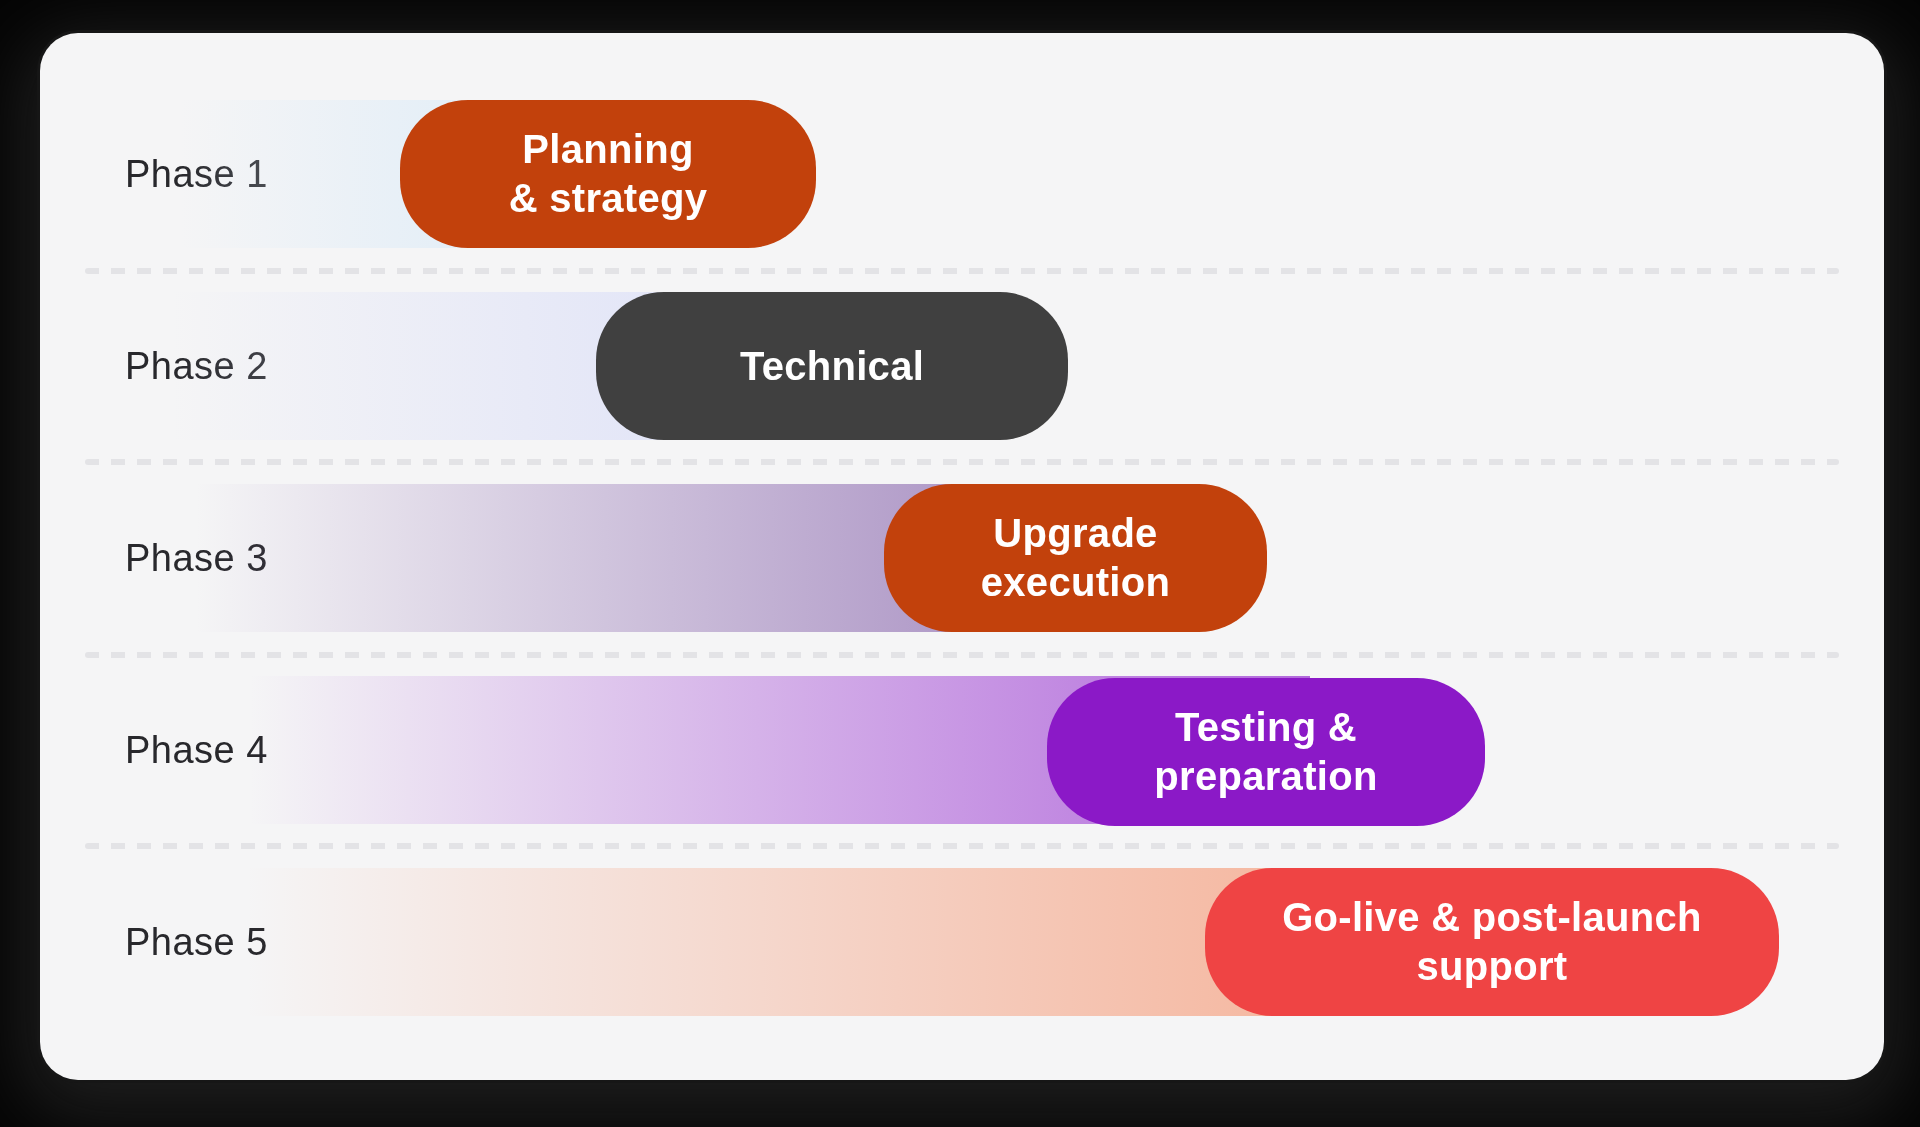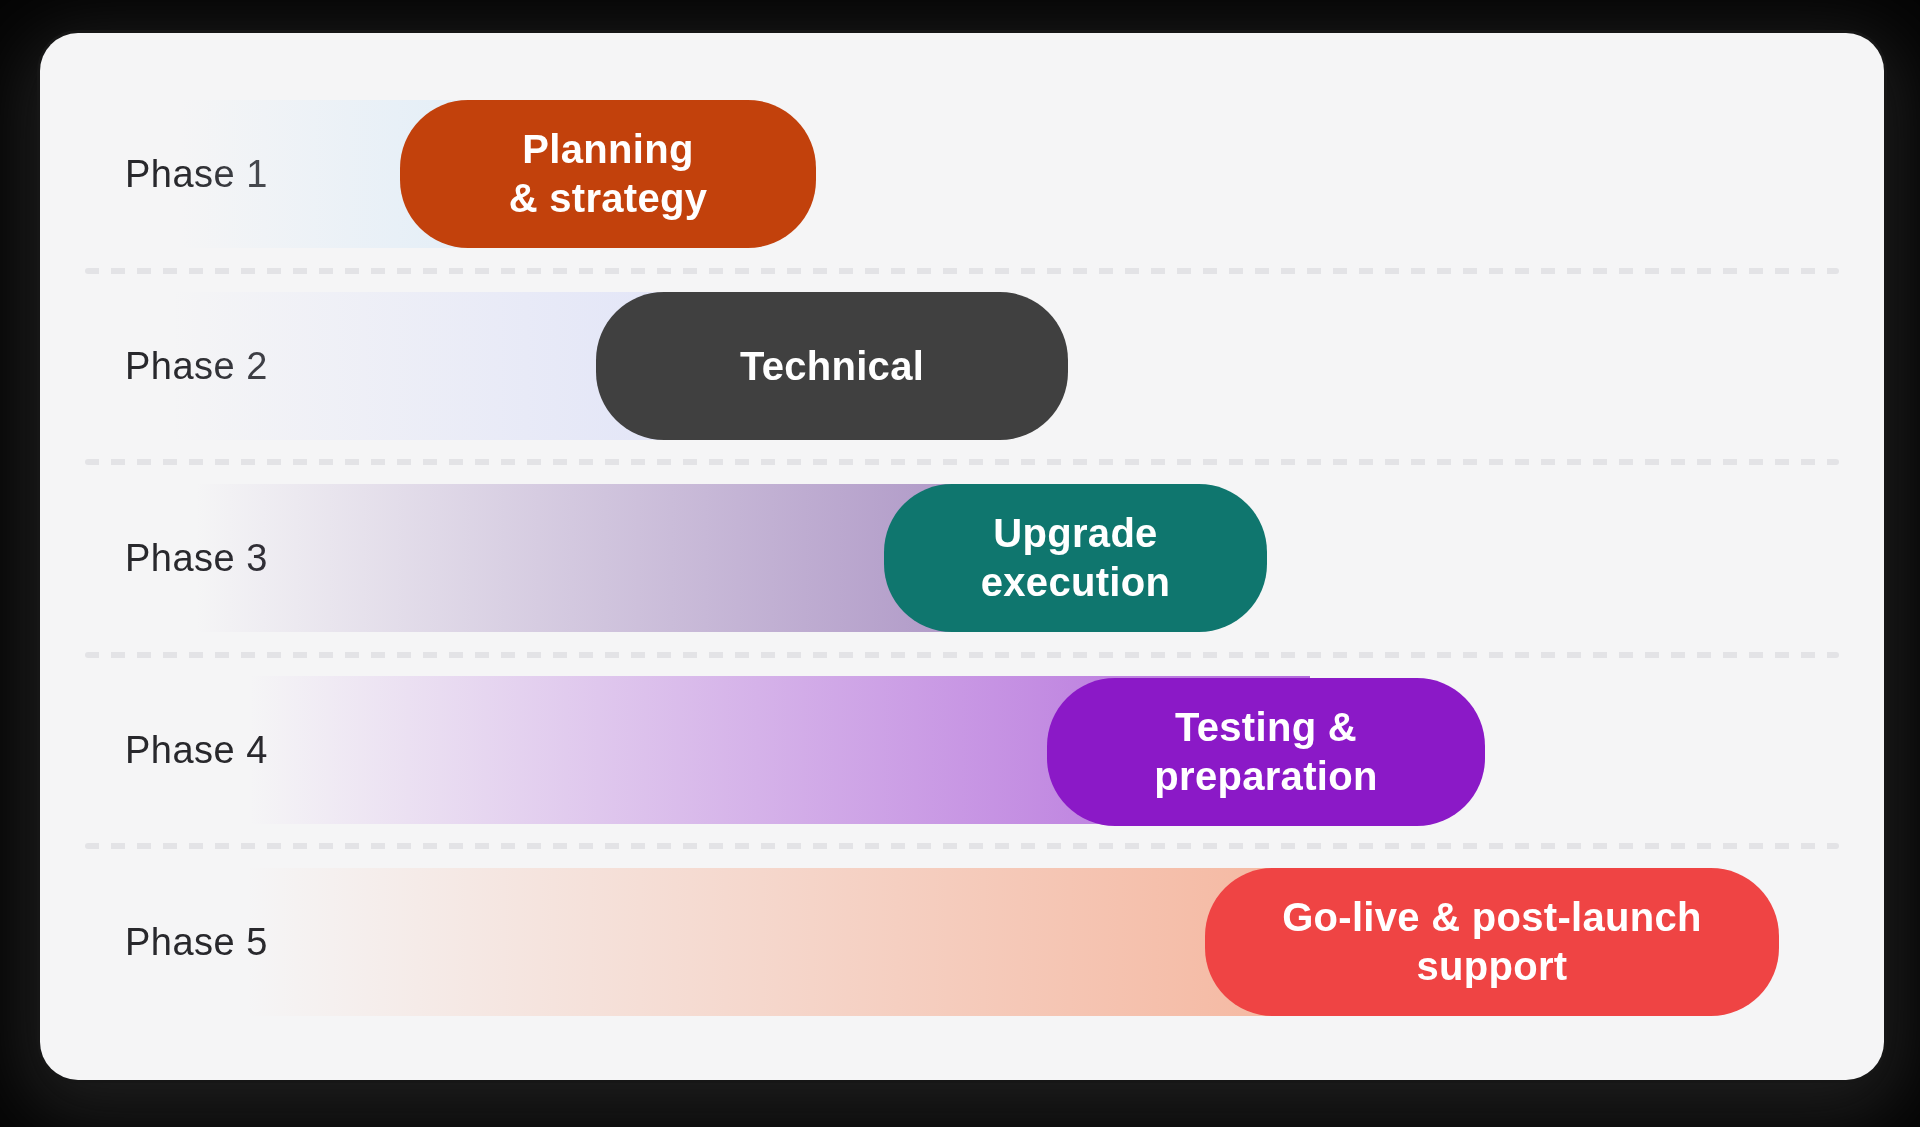--- a/index.html
+++ b/index.html
@@ -86,21 +86,21 @@
     <div class="phase-label" style="top: 333px;">Phase 2</div>
     <div class="trail" style="top: 259px; left: 132px; width: 707.2px; background: linear-gradient(90deg, rgba(219, 223, 248, 0), rgb(219, 223, 248));"></div>
     <div class="pill" style="top: 259px; left: 556px; width: 472px; background: #404040;">
       <span class="pill-line">Technical</span>
     </div>
   </div>
 
   <div class="row">
     <div class="phase-label" style="top: 525px;">Phase 3</div>
     <div class="trail" style="top: 451px; left: 156px; width: 917.8px; background: linear-gradient(90deg, rgba(162, 135, 190, 0), rgb(162, 135, 190));"></div>
-    <div class="pill" style="top: 451px; left: 844px; width: 383px; background: #0f766e;">
+    <div class="pill" style="top: 451px; left: 844px; width: 383px; background: #c2410c;">
       <span class="pill-line">Upgrade</span>
       <span class="pill-line">execution</span>
     </div>
   </div>
 
   <div class="row">
     <div class="phase-label" style="top: 717px;">Phase 4</div>
     <div class="trail" style="top: 643px; left: 210px; width: 1059.8px; background: linear-gradient(90deg, rgba(178, 105, 219, 0), rgb(178, 105, 219));"></div>
     <div class="pill" style="top: 645px; left: 1007px; width: 438px; background: rgb(139, 25, 199);">
       <span class="pill-line">Testing &amp;</span>

